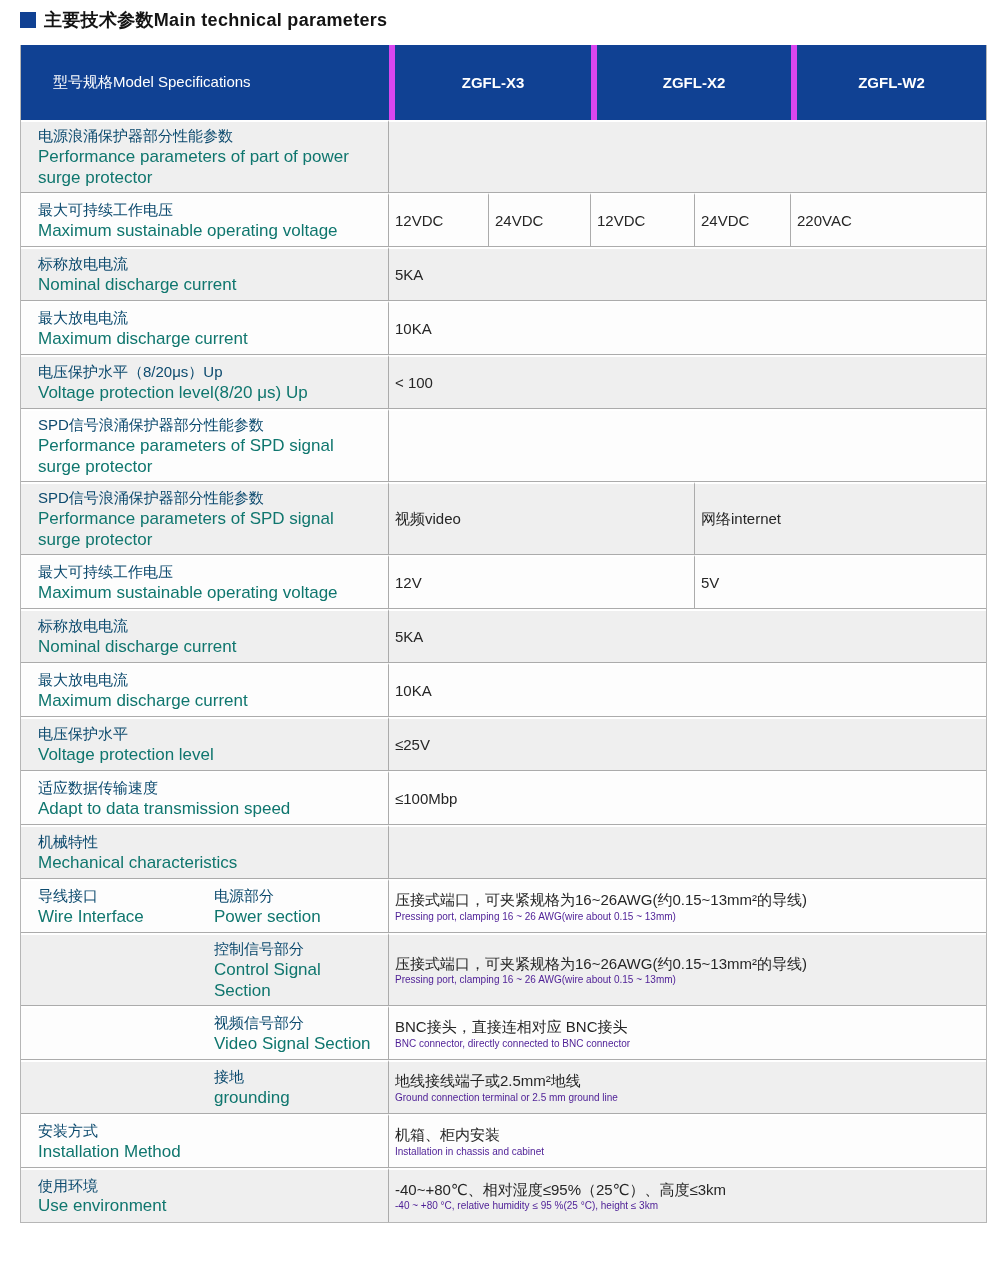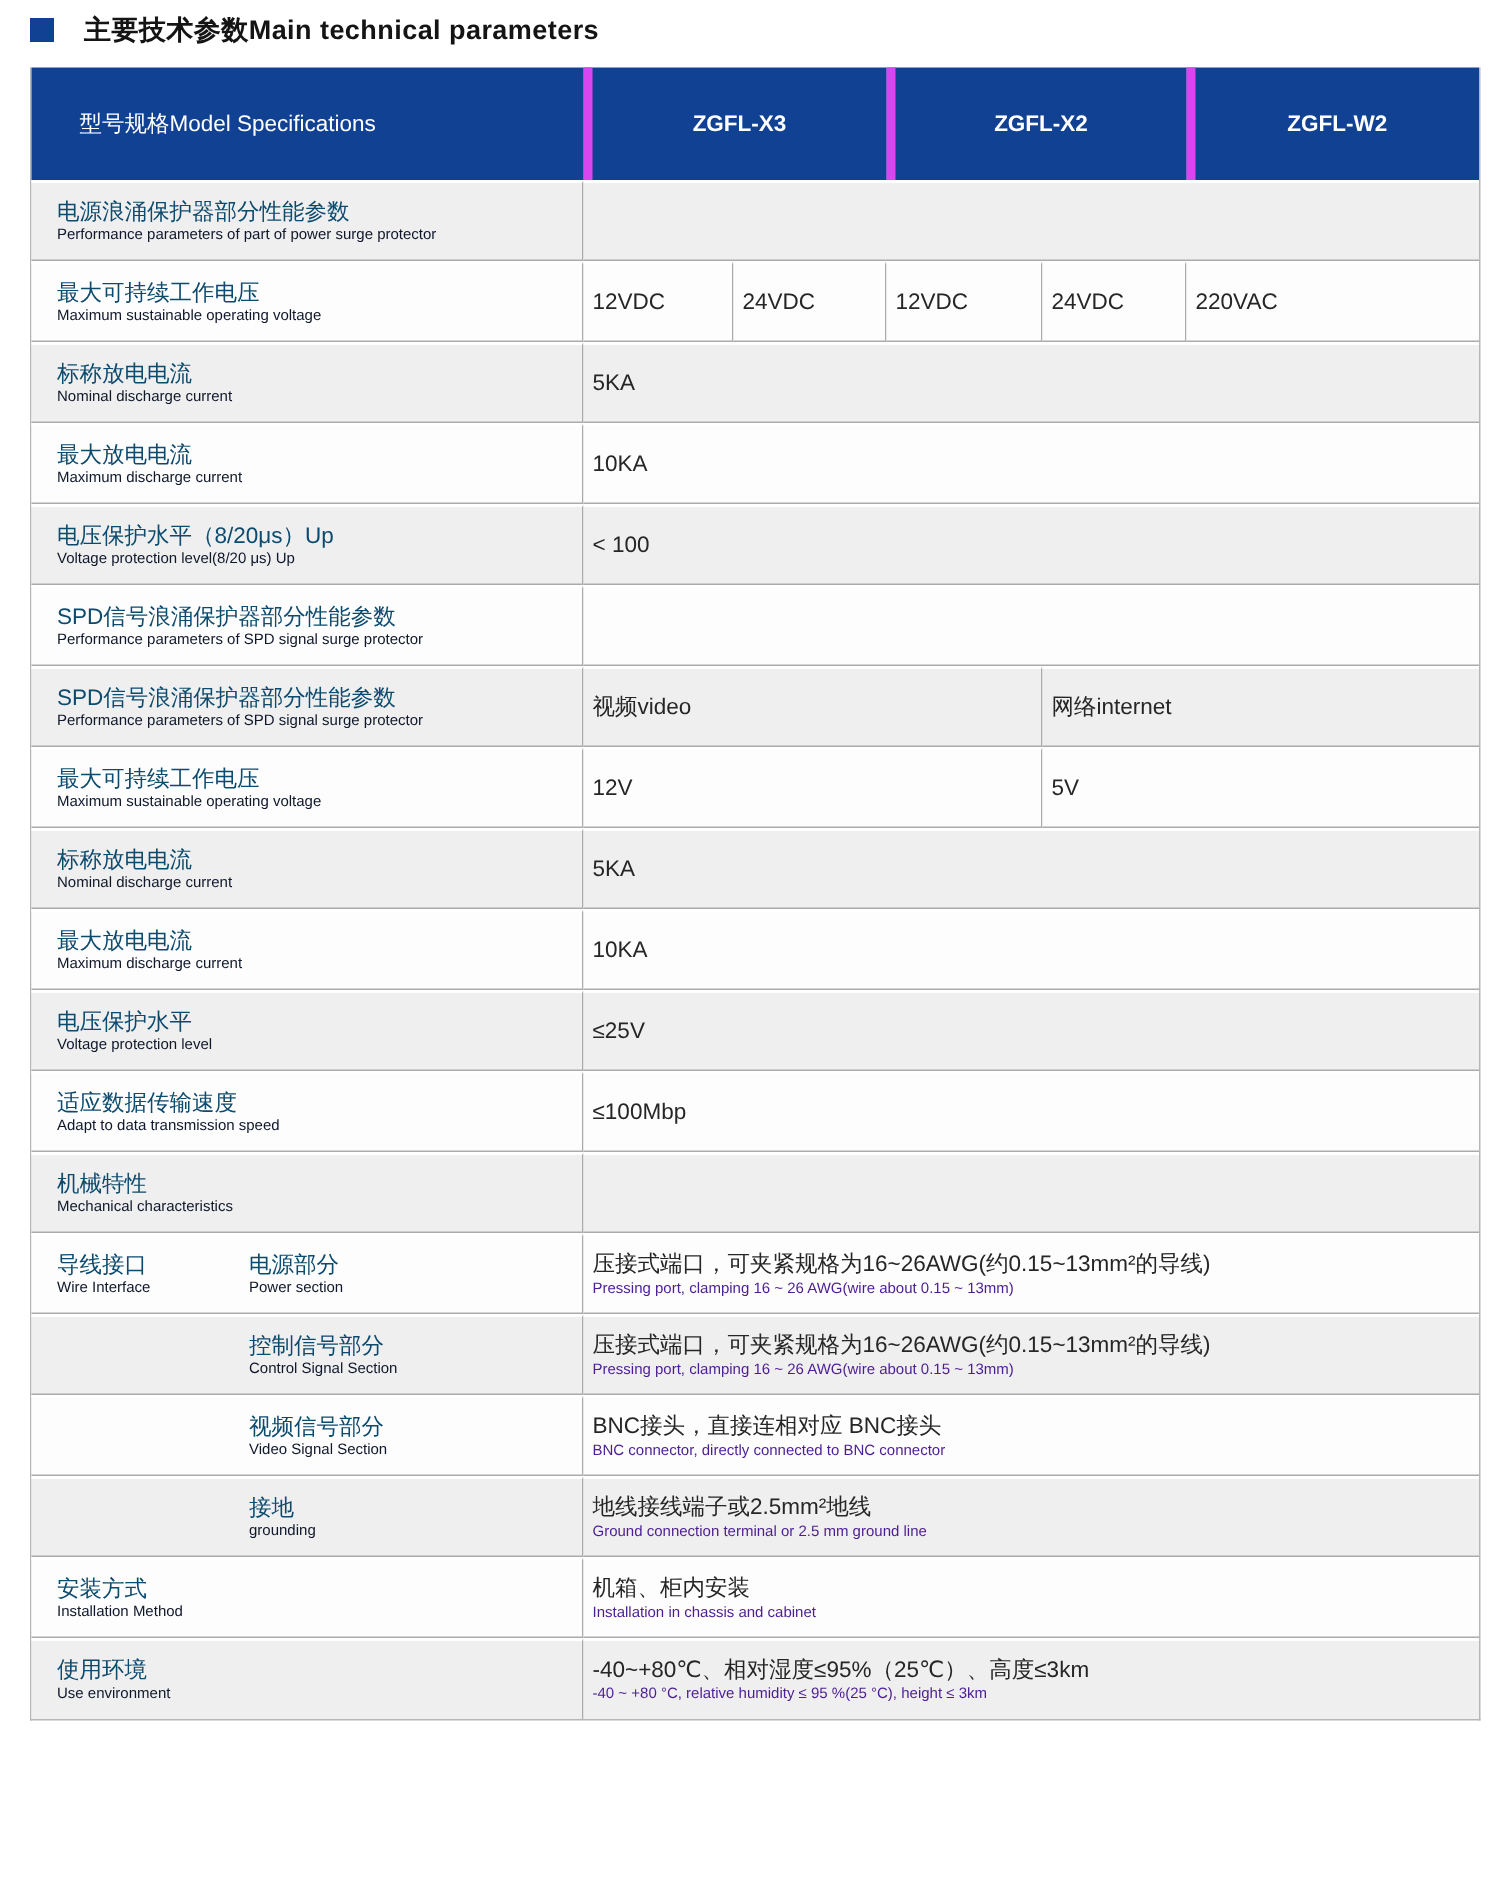--- a/index.html
+++ b/index.html
@@ -13,21 +13,21 @@
   html,body{width:1000px;background:#ffffff;}
   body{
     height:1266px;
     font-family:"Liberation Sans","DejaVu Sans",sans-serif;
     color:#262626;
     overflow:hidden;
   }
   .page{padding:6px 15px 0 20px;}
 
   
-  .title-row{display:flex;align-items:center;gap:20px;margin:2px 0 13px 0;}
+  .title-row{display:flex;align-items:center;gap:8px;margin:2px 0 13px 0;}
   .title-sq{width:16px;height:16px;background:var(--accent);flex:0 0 16px;}
   .title-text{font-size:18px;font-weight:600;color:#141414;letter-spacing:.3px;}
 
   
   table{
     width:965px;
     table-layout:fixed;
     border-collapse:separate;
     border-spacing:0;
     border:1px solid #b6b6b6;
@@ -50,23 +50,23 @@
     border-top:2px solid #ffffff;
     border-bottom:1px solid var(--line);
   }
   tbody tr:last-child td{border-bottom:none;}
   tr.gray td{background:var(--row-gray);}
   tr.white td{background:var(--row-white);}
   .vline{border-right:1px solid var(--line);}
 
   .label-cell{padding:4px 8px 4px 17px;}
   .label-cell .zh{font-size:15px;line-height:1.3;color:#0c4a6e;}
-  .label-cell .en{font-size:10px;line-height:1.25;color:#0f172a;}
-
-  .lab-flex{display:flex;align-items:center;}
+  .label-cell .en{font-size:17px;line-height:1.25;color:#0f766e;}
+
+  .lab-flex{display:flex;align-items:center;gap:48px;}
   .lab-flex .grp{flex:0 0 128px;}
   .lab-flex .sub{flex:1;}
 
   .value-cell{text-align:left;padding:2px 6px;}
   .v-zh{font-size:15px;line-height:1.3;color:#262626;}
   .v-en{font-size:10px;line-height:1.25;color:#4c1d95;margin-top:1px;}
 </style>
 </head>
 <body>
 

